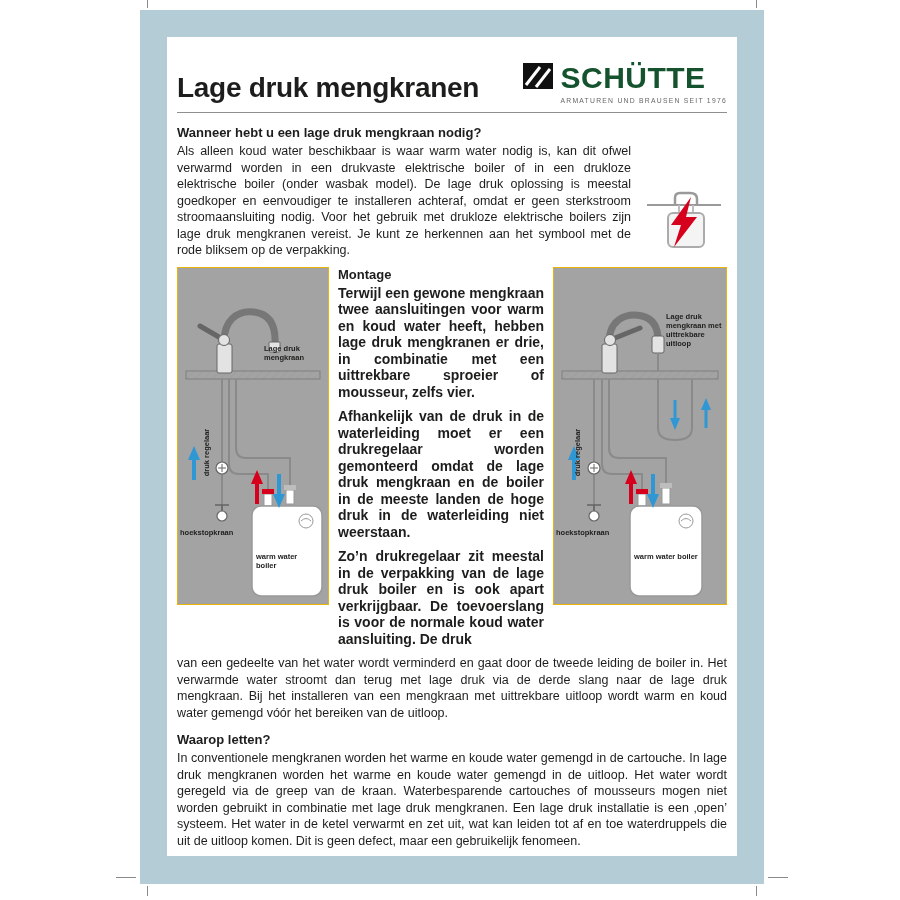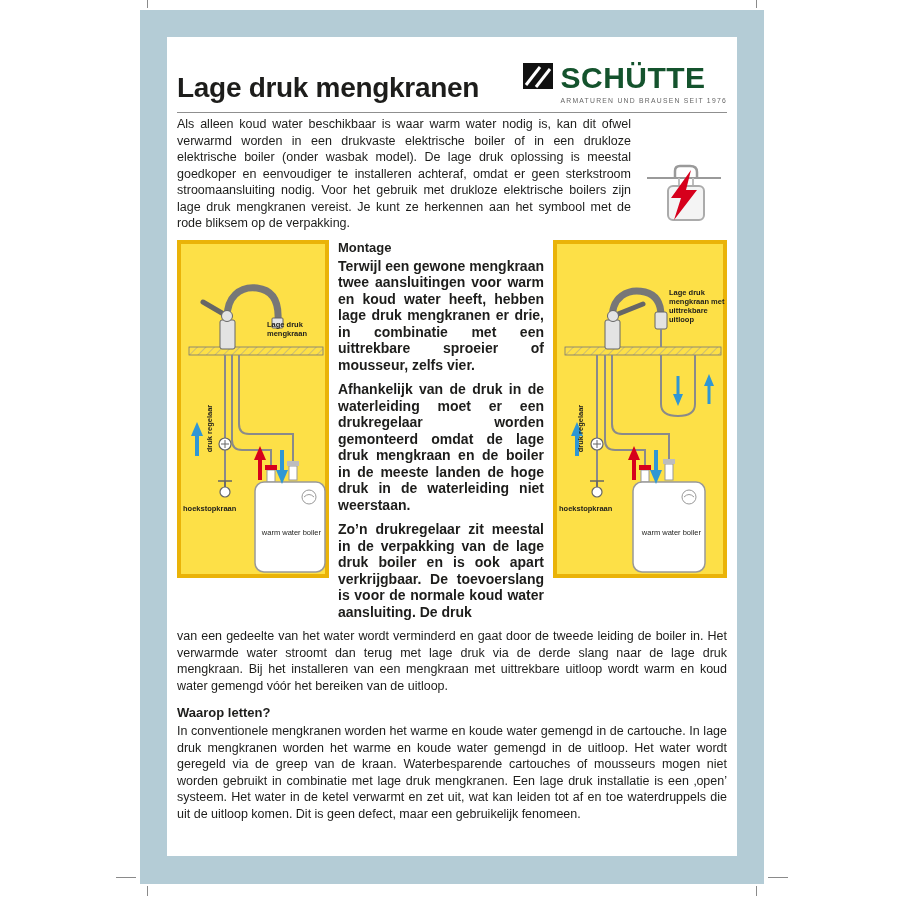--- a/index.html
+++ b/index.html
@@ -22,35 +22,35 @@
   .tagline { font-size:6.8px; color:#666; letter-spacing:1.25px; margin-left:37px; margin-top:2px; white-space:nowrap; }
   .rule { border-top:1px solid #8f8f8f; margin-top:8px; }
 
   
   .sec-heading { font-size:13px; font-weight:bold; margin-top:12px; }
   .body-text { font-size:12.5px; line-height:16.5px; text-align:justify; margin-top:3px; }
   .figure-flash { float:right; width:86px; height:62px; margin:46px 0 4px 10px; }
 
   
   .columns { display:flex; gap:8px; margin-top:8px; }
-  .diagram { position:relative; border:4px solid #eab308; background:#fde047; height:338px; flex:none; }
+  .diagram { position:relative; border:1px solid #eab308; background:#a3a3a3; height:338px; flex:none; }
   .diagram.left  { width:152px; }
   .diagram.right { width:174px; }
   .mid { flex:1; padding:0 1px; }
   .mid .sec-heading { margin-top:0; }
   .mid p { font-size:14px; line-height:16.5px; text-align:justify; margin-top:8px;font-weight:bold; }
   .mid p.first { margin-top:3px; }
 
   .cont { font-size:12.5px; line-height:16.5px; text-align:justify; margin-top:8px; }
   .attn-head { margin-top:11px; }
 
   
   .dlabel { position:absolute; font-size:7.5px; font-weight:bold; line-height:1.2; color:#1d1d1b; }
   .vlabel { position:absolute; font-size:7.5px; font-weight:bold; width:70px; text-align:center; transform:rotate(-90deg); white-space:nowrap; }
-  .blabel { position:absolute; font-size:7.5px; font-weight:normal; text-align:right; line-height:1.25; }
+  .blabel { position:absolute; font-size:7.5px; font-weight:bold; text-align:left; line-height:1.25; }
 </style>
 </head>
 <body>
 
 <div class="canvas">
 
   <div class="crop" style="left:147px; top:0; width:1px; height:8px;"></div>
   <div class="crop" style="left:756px; top:0; width:1px; height:8px;"></div>
   <div class="crop" style="left:147px; top:886px; width:1px; height:10px;"></div>
   <div class="crop" style="left:756px; top:886px; width:1px; height:10px;"></div>
@@ -71,20 +71,21 @@
                 <path d="M13 24 L27 6" stroke="#fff" stroke-width="3" fill="none"></path>
               </svg>
             </span>
             <span class="wordmark">SCHÜTTE</span>
           </div>
           <div class="tagline">ARMATUREN UND BRAUSEN SEIT 1976</div>
         </div>
       </div>
       <div class="rule"></div>
 
+      <div class="sec-heading">Wanneer hebt u een lage druk mengkraan nodig?</div>
       <div class="body-text">
         <span class="figure-flash">
           <svg width="86" height="62" viewBox="0 0 86 62">
             <path d="M34 16 V9 Q34 4 39 4 H49 Q56 4 56 10 V16" fill="none" stroke="#9a9a9a" stroke-width="2.5"></path>
             <line x1="6" y1="16" x2="80" y2="16" stroke="#9a9a9a" stroke-width="2"></line>
             <path d="M38 16 V24 M52 16 V24" stroke="#bdbdbd" stroke-width="2"></path>
             <rect x="27" y="24" width="36" height="34" rx="5" fill="#f4f4f4" stroke="#ababab" stroke-width="2"></rect>
             <polygon points="50,8 30,36 40,36 33,58 56,28 45,28" fill="#d6001c"></polygon>
           </svg>
         </span>

